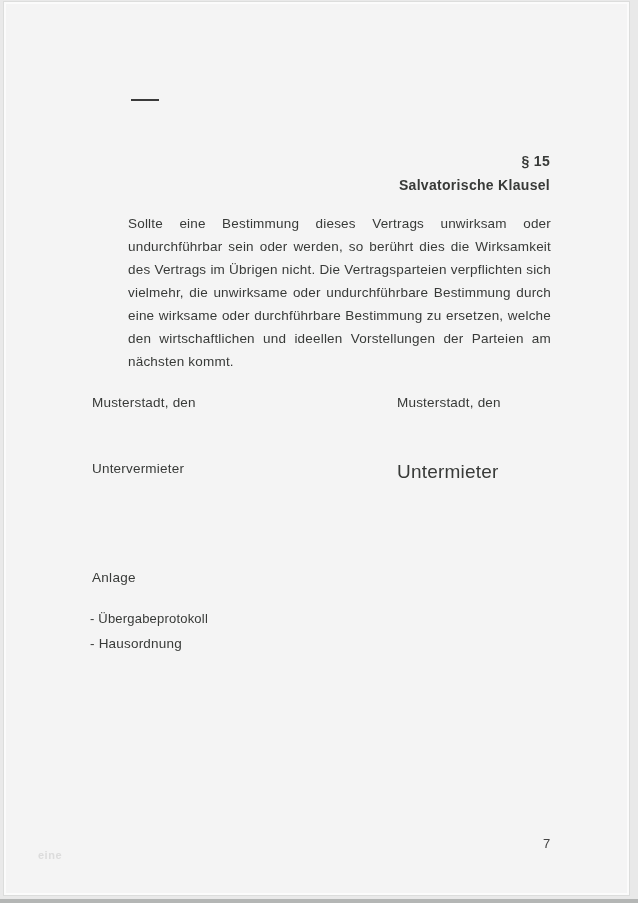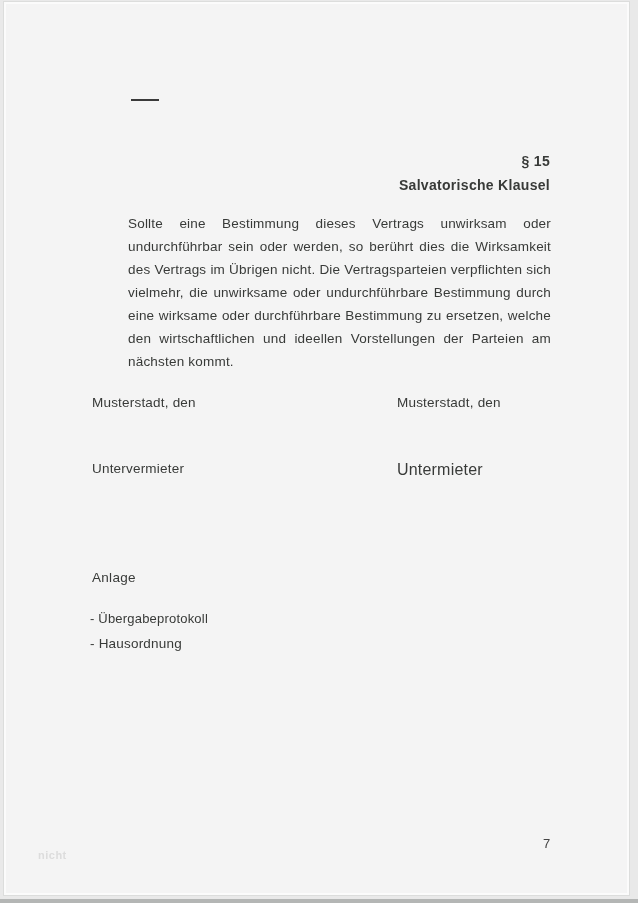--- a/index.html
+++ b/index.html
@@ -56,21 +56,21 @@
     left: 128px; top: 212px;
     width: 423px;
     font-size: 13.5px;
     line-height: 23px;
     text-align: justify;
     letter-spacing: 0.2px;
   }
   .sig-place-left  { position: absolute; left: 92px;  top: 395px; font-size: 13.5px; letter-spacing: 0.2px; }
   .sig-place-right { position: absolute; left: 397px; top: 395px; font-size: 13.5px; letter-spacing: 0.2px; }
   .sig-role-left   { position: absolute; left: 92px;  top: 461px; font-size: 13.5px; letter-spacing: 0.2px; }
-  .sig-role-right  { position: absolute; left: 397px; top: 461px; font-size: 16px; letter-spacing: 0.2px; text-align: center; }
+  .sig-role-right  { position: absolute; left: 397px; top: 461px; font-size: 19px; letter-spacing: 0.2px; text-align: center; }
   .attach-heading {
     position: absolute;
     left: 92px; top: 570px;
     font-size: 13.5px;
     font-weight: normal;
     letter-spacing: 0.3px;
   }
   .attach-item-1 { position: absolute; left: 90px; top: 611px; font-size: 13px; letter-spacing: 0.2px; }
   .attach-item-2 { position: absolute; left: 90px; top: 636px; font-size: 13.5px; letter-spacing: 0.2px; }
   .watermark {
@@ -114,18 +114,18 @@
     <div class="sig-role-left">Untervermieter</div>
 
     <div class="sig-role-right">Untermieter</div>
 
     <div class="attach-heading">Anlage</div>
 
     <div class="attach-item-1">- Übergabeprotokoll</div>
 
     <div class="attach-item-2">- Hausordnung</div>
 
-    <div class="watermark">nicht</div>
+    <div class="watermark">eine</div>
 
     <div class="page-number">7</div>
 
   </div>
 </div>
 
 </body></html>

